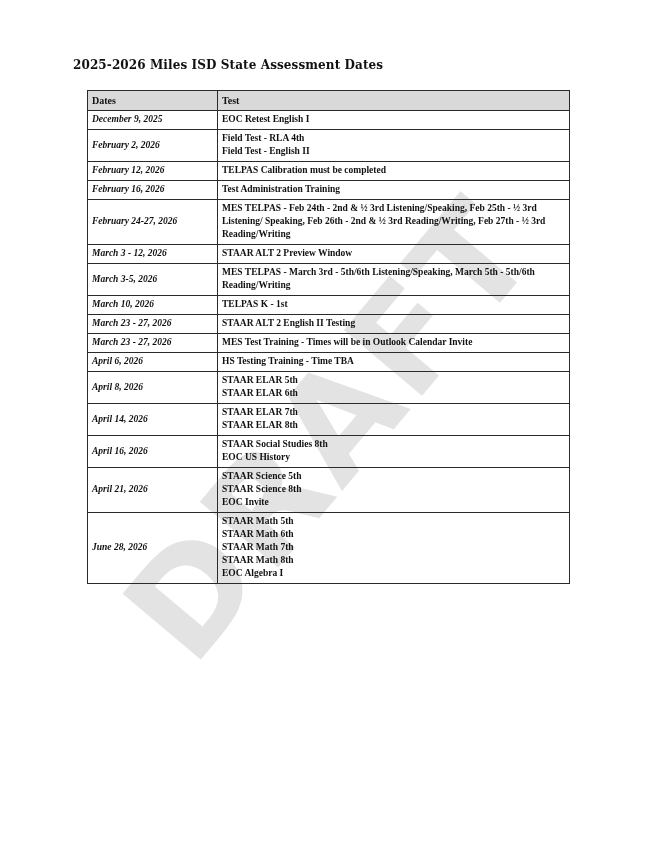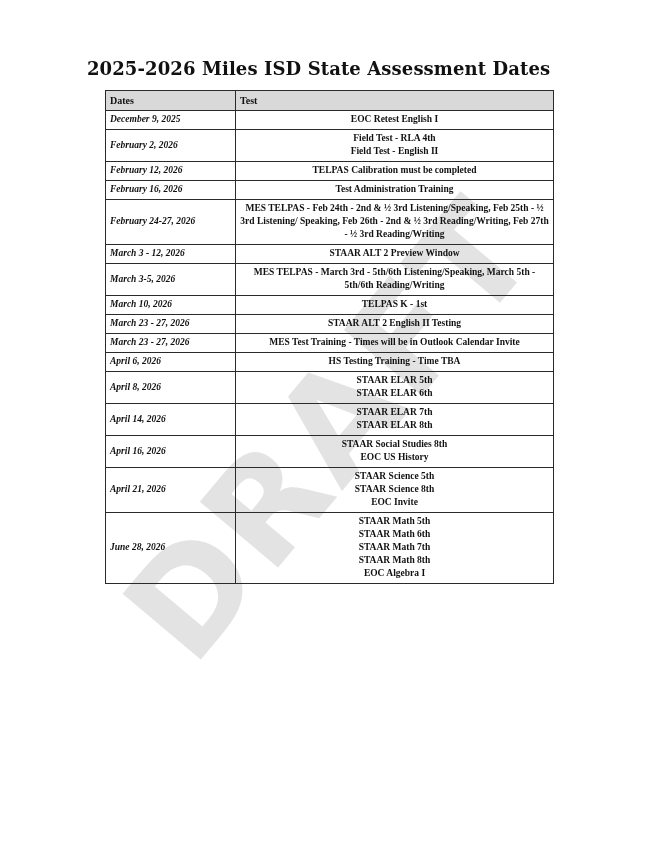--- a/index.html
+++ b/index.html
@@ -7,24 +7,24 @@
     position:relative;
     width:646px;
     height:859px;
     background:#ffffff;
     overflow:hidden;
     font-family:"Liberation Serif", serif;
     color:var(--text, #111111);
   }
   .page-title {
     position:absolute;
-    left:87px;
+    left:73px;
     top:58px;
     margin:0;
-    font-size:18px;
+    font-size:12px;
     font-weight:bold;
     color:var(--text, #111111);
     font-family:"DejaVu Serif", serif;
     letter-spacing:0.1px;
   }
   .watermark {
     position:absolute;
     left:330px;
     top:430px;
     transform:translate(-50%,-50%) rotate(-50deg);
@@ -32,23 +32,23 @@
     font-weight:bold;
     font-family:"DejaVu Sans", sans-serif;
     color:var(--watermark, #e2e2e2);
     letter-spacing:4px;
     z-index:0;
     user-select:none;
     white-space:nowrap;
   }
   table.assessment-table {
     position:absolute;
-    left:105px;
+    left:87px;
     top:90px;
-    width:449px;
+    width:483px;
     border-collapse:collapse;
     table-layout:fixed;
     font-size:9.5px;
     line-height:13px;
     font-weight:bold;
     z-index:1;
     background:transparent;
   }
   .assessment-table th,
   .assessment-table td {
@@ -57,21 +57,21 @@
     text-align:left;
     vertical-align:middle;
     overflow:hidden;
   }
   .assessment-table th {
     background:var(--header_bg, #d9d9d9);
     font-size:10px;
     height:14px;
   }
   .assessment-table .date-col { width:130px;font-style:italic; }
-  .assessment-table td.test { white-space:pre-line;text-align:center; }
+  .assessment-table td.test { white-space:pre-line; }
 </style>
 </head>
 <body>
 
 <div class="page">
 
   <div class="watermark">DRAFT</div>
 
   <h1 class="page-title">2025-2026 Miles ISD State Assessment Dates</h1>
 

